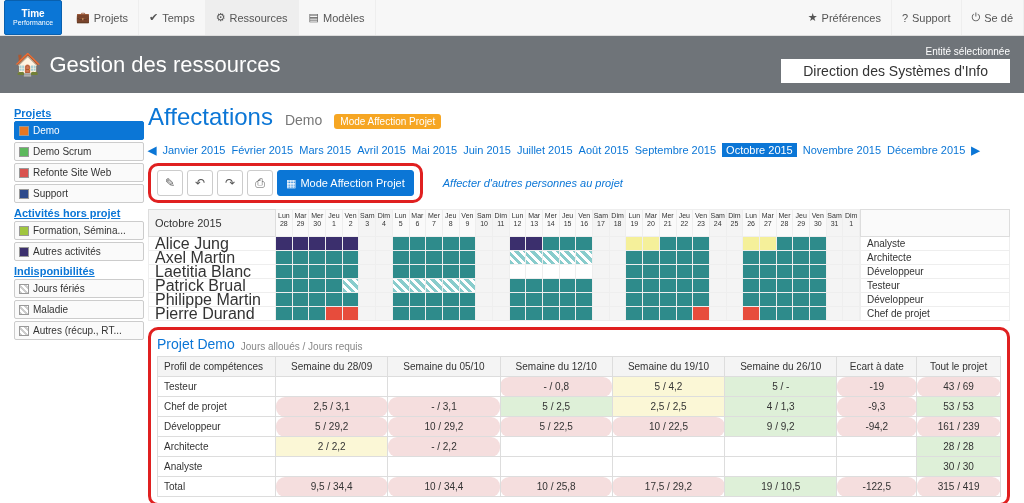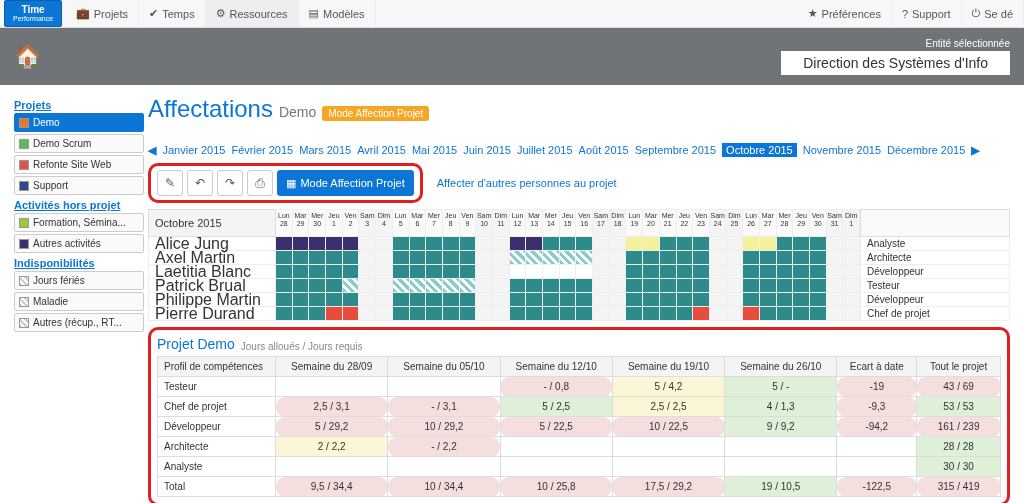--- a/index.html
+++ b/index.html
@@ -1,37 +1,37 @@
 <!DOCTYPE html>
 <html><head>
 <meta charset="utf-8">
 <style>
 * { box-sizing: border-box; margin: 0; padding: 0; font-family: Arial, Helvetica, sans-serif; }
 body { width: 1024px; font-size: 11px; color: #333; background: #fff; }
 
 
-.topnav { height: 28px; background: #f7f7f7; border-bottom: 1px solid #ddd; display: flex; align-items: stretch; }
+.topnav { height: 36px; background: #f7f7f7; border-bottom: 1px solid #ddd; display: flex; align-items: stretch; }
 .logo { background: #0b76d6; color: #fff; padding: 4px 8px; display: flex; flex-direction: column; align-items: center; font-size: 10px; font-weight: bold; border: 1px solid #0960ae; border-radius: 2px; margin: 0 4px; justify-content: center; line-height: 1; }
 .logo .sub { font-size: 7px; font-weight: normal; }
 .topnav .nav { display: flex; align-items: center; }
 .topnav .nav-item { padding: 0 10px; color: #555; display: flex; align-items: center; gap: 4px; border-right: 1px solid #eee; height: 100%; cursor: pointer; }
 .topnav .nav-item.active { background: #eee; }
 .topnav .right { margin-left: auto; display: flex; align-items: center; }
 
 
 .header { background: #6f7479; color: #fff; padding: 10px 14px; display: flex; align-items: center; }
 .header h1 { font-size: 22px; font-weight: normal; display: flex; align-items: center; gap: 8px; }
 .header .entity { margin-left: auto; text-align: right; }
 .header .entity .lbl { font-size: 10px; display: block; }
 .header .entity .val { background: #fff; color: #333; padding: 4px 22px; font-size: 14px; display: inline-block; margin-top: 2px; }
 
 .content { display: flex; padding: 10px 14px; gap: 4px; }
 
 
-.page-title { font-size: 24px; color: #0b76d6; font-weight: normal; display: flex; align-items: baseline; gap: 6px; margin-bottom: 20px; }
+.page-title { font-size: 24px; color: #0b76d6; font-weight: normal; display: flex; align-items: baseline; gap: 12px; margin-bottom: 12px; }
 .page-title .sub { font-size: 14px; color: #777; }
 .badge { background: #f6a623; color: #fff; font-size: 10px; padding: 2px 6px; border-radius: 3px; }
 
 
 .sidebar { width: 130px; flex-shrink: 0; }
 .sidebar h4 { color: #0b76d6; font-size: 11px; text-decoration: underline; margin: 4px 0 2px; font-weight: bold; }
 .sb-item { border: 1px solid #ccc; padding: 3px 4px; margin-bottom: 2px; background: #fafafa; display: flex; align-items: center; gap: 4px; font-size: 10px; cursor: pointer; border-radius: 2px; }
 .sb-item.sel { background: #0b76d6; color: #fff; border-color: #0b76d6; }
 .sq { width: 10px; height: 10px; display: inline-block; border: 1px solid #999; }
 .sq.orange { background: #e87722; } .sq.green { background: #5cb85c; } .sq.red { background: #d9534f; } .sq.darkblue { background: #2e4a8b; }
@@ -44,21 +44,21 @@
 
 .months { display: flex; align-items: center; gap: 6px; flex-wrap: wrap; font-size: 11px; margin-bottom: 6px; }
 .months a { color: #0b76d6; cursor: pointer; }
 .months a.sel { background: #0b76d6; color: #fff; padding: 1px 4px; }
 .months .arrow { color: #0b76d6; cursor: pointer; font-weight: bold; }
 
 .toolbar-row { display: flex; align-items: center; gap: 8px; margin-bottom: 6px; }
 .toolbar { display: flex; align-items: center; gap: 4px; border: 3px solid #e02020; border-radius: 10px; padding: 4px 6px; }
 .toolbar .btn { border: 1px solid #ccc; background: #fff; width: 26px; height: 26px; border-radius: 3px; display: flex; align-items: center; justify-content: center; cursor: pointer; font-size: 12px; color: #555; }
 .toolbar .btn.mode { width: auto; padding: 0 8px; background: #0b76d6; border-color: #0b76d6; color: #fff; font-size: 11px; gap: 4px; }
-.toolbar-row .link { color: #0b76d6; margin-left: 6px; cursor: pointer; }
+.toolbar-row .link { color: #0b76d6; margin-left: 12px; cursor: pointer; font-style: italic; }
 
 
 .gantt { display: flex; margin-bottom: 6px; }
 .gantt-names { width: 128px; flex-shrink: 0; }
 .gantt-names .hdr { height: 28px; display: flex; align-items: center; padding-left: 6px; background: #f4f4f4; border: 1px solid #ddd; }
 .gantt-names .row { height: 14px; display: flex; align-items: center; padding-left: 6px; border: 1px solid #eee; border-top: none; font-size: 16px; }
 .gantt-grid { flex: 1; min-width: 0; overflow: hidden; }
 .gantt-days { display: flex; height: 28px; }
 .gantt-day { width: 18px; text-align: center; font-size: 7px; border: 1px solid #eee; border-left: none; background: #fafafa; line-height: 1.1; padding-top: 2px; }
 .gantt-day.we { background: #f4f4f4; }
@@ -125,20 +125,21 @@
     <div class="nav-item">
         <span>⏻</span>
         <span>Se dé</span>
       </div>
   </div>
 </div>
 
 <div class="header">
   <h1>
       <span>🏠</span>
+      <span>Gestion des ressources</span>
     </h1>
   <div class="entity">
     <span class="lbl">Entité sélectionnée</span>
     <span class="val">Direction des Systèmes d'Info</span>
   </div>
 </div>
 
 <div class="content">
 
   <div class="sidebar">

